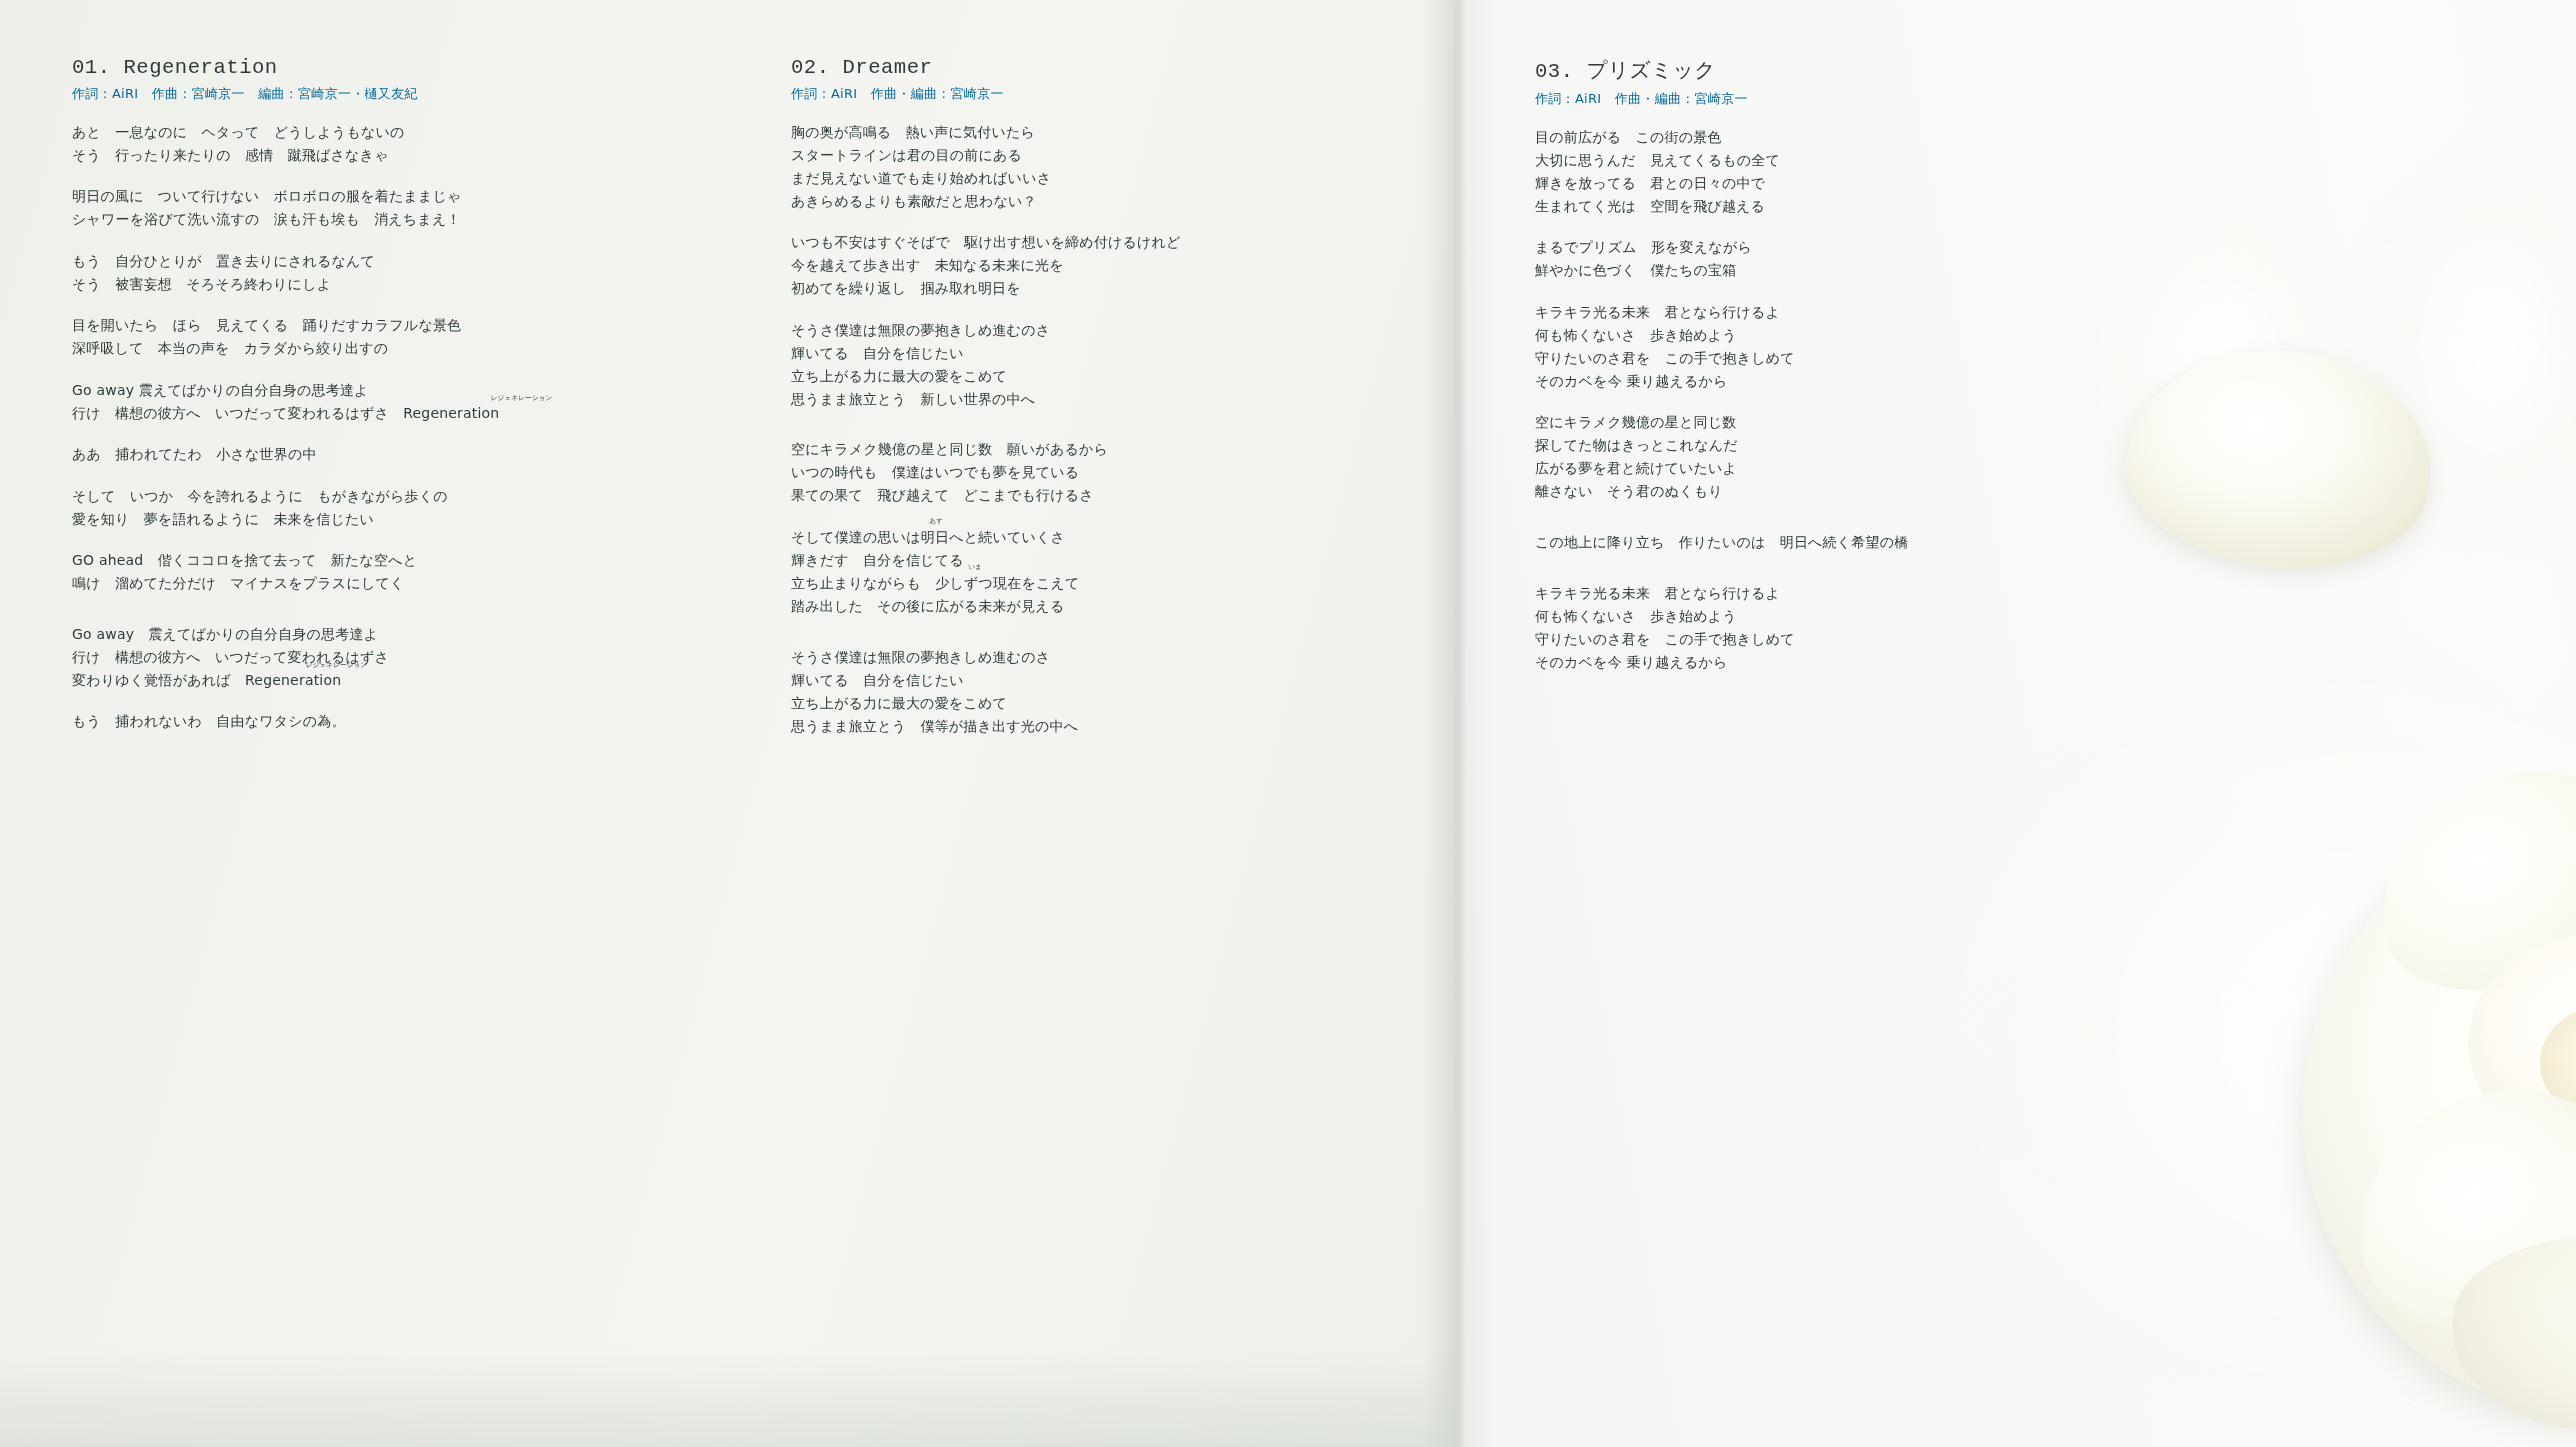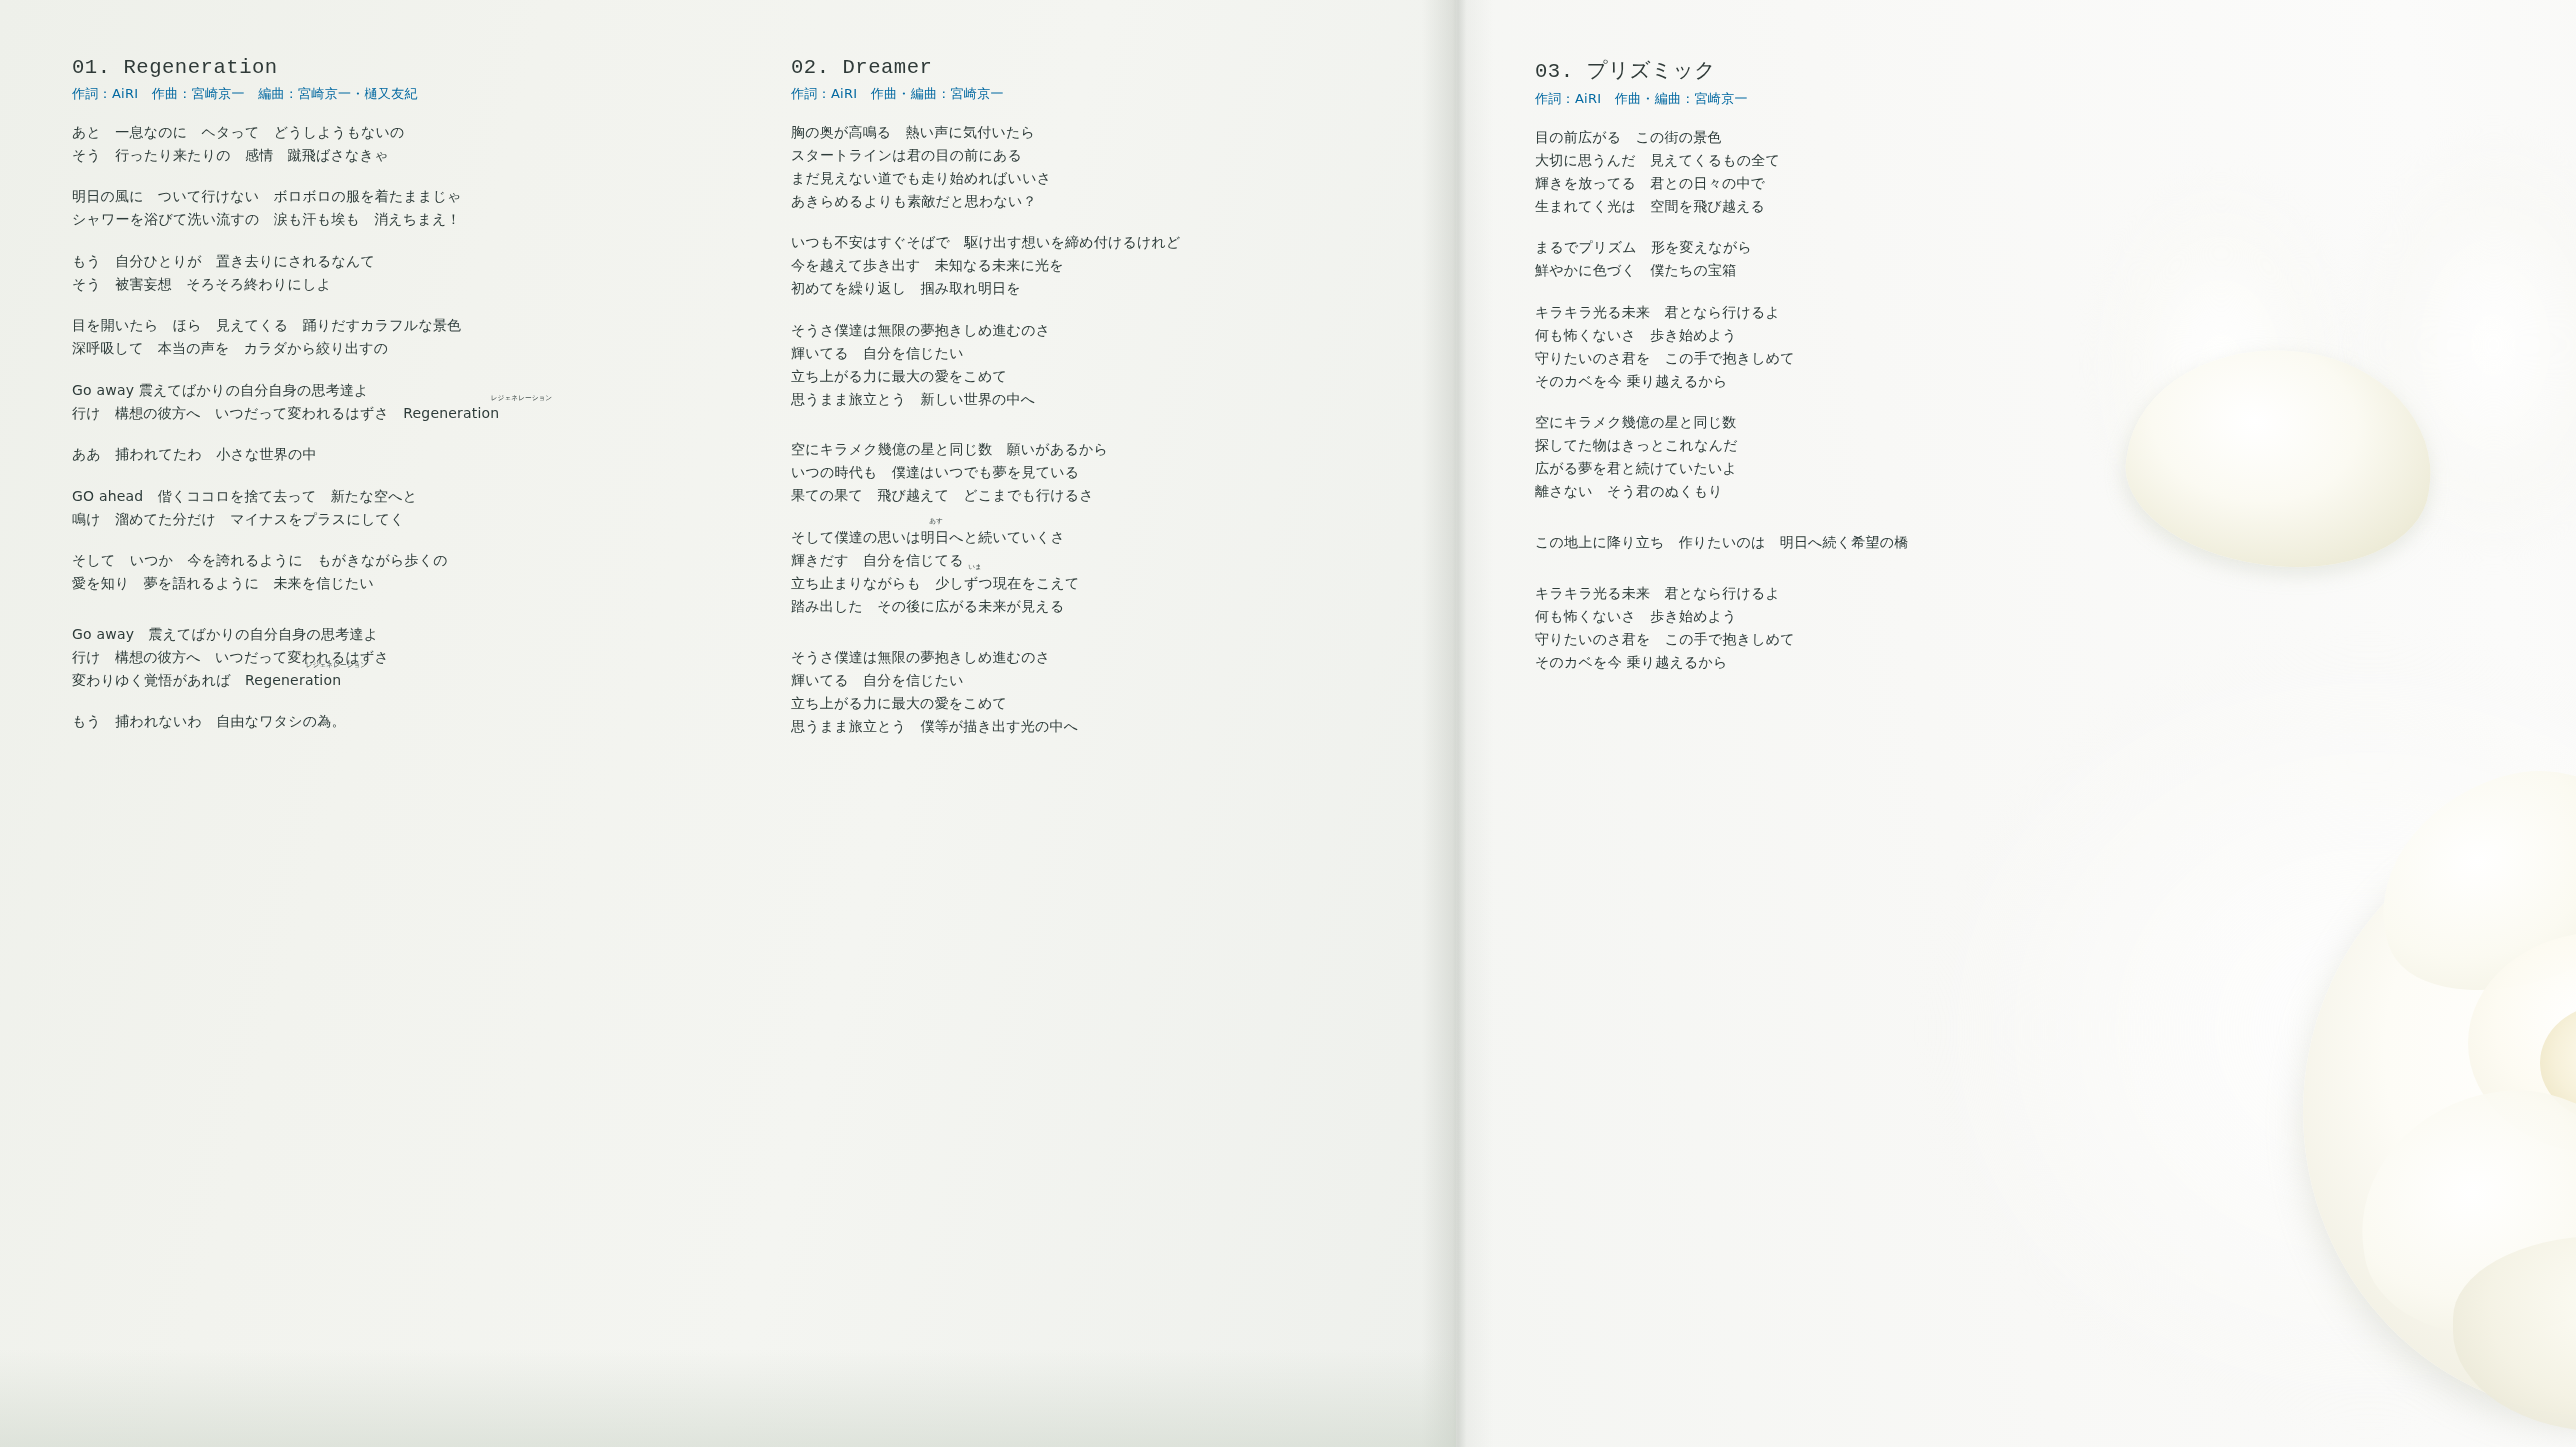--- a/index.html
+++ b/index.html
@@ -170,26 +170,26 @@
       <div class="line" style="height:0;overflow:visible;position:relative;">
         <span class="ruby-host" style="position:absolute; left:385px; top:-19.6px; width:129px;">
           <span class="ruby">レジェネレーション</span>
         </span>
       </div>
     </div>
     <div class="stanza">
       <div class="line">ああ　捕われてたわ　小さな世界の中</div>
     </div>
     <div class="stanza">
+      <div class="line">そして　いつか　今を誇れるように　もがきながら歩くの</div>
+      <div class="line">愛を知り　夢を語れるように　未来を信じたい</div>
+    </div>
+    <div class="stanza">
       <div class="line">GO ahead　偕くココロを捨て去って　新たな空へと</div>
       <div class="line">鳴け　溜めてた分だけ　マイナスをプラスにしてく</div>
-    </div>
-    <div class="stanza">
-      <div class="line">そして　いつか　今を誇れるように　もがきながら歩くの</div>
-      <div class="line">愛を知り　夢を語れるように　未来を信じたい</div>
     </div>
     <div class="spacer-sm"></div>
     <div class="stanza">
       <div class="line">Go away　震えてばかりの自分自身の思考達よ</div>
       <div class="line">行け　構想の彼方へ　いつだって変われるはずさ</div>
       <div class="line">変わりゆく覚悟があれば　Regeneration</div>
       <div class="line" style="height:0;overflow:visible;position:relative;">
         <span class="ruby-host" style="position:absolute; left:200px; top:-19.6px; width:129px;">
           <span class="ruby">レジェネレーション</span>
         </span>

